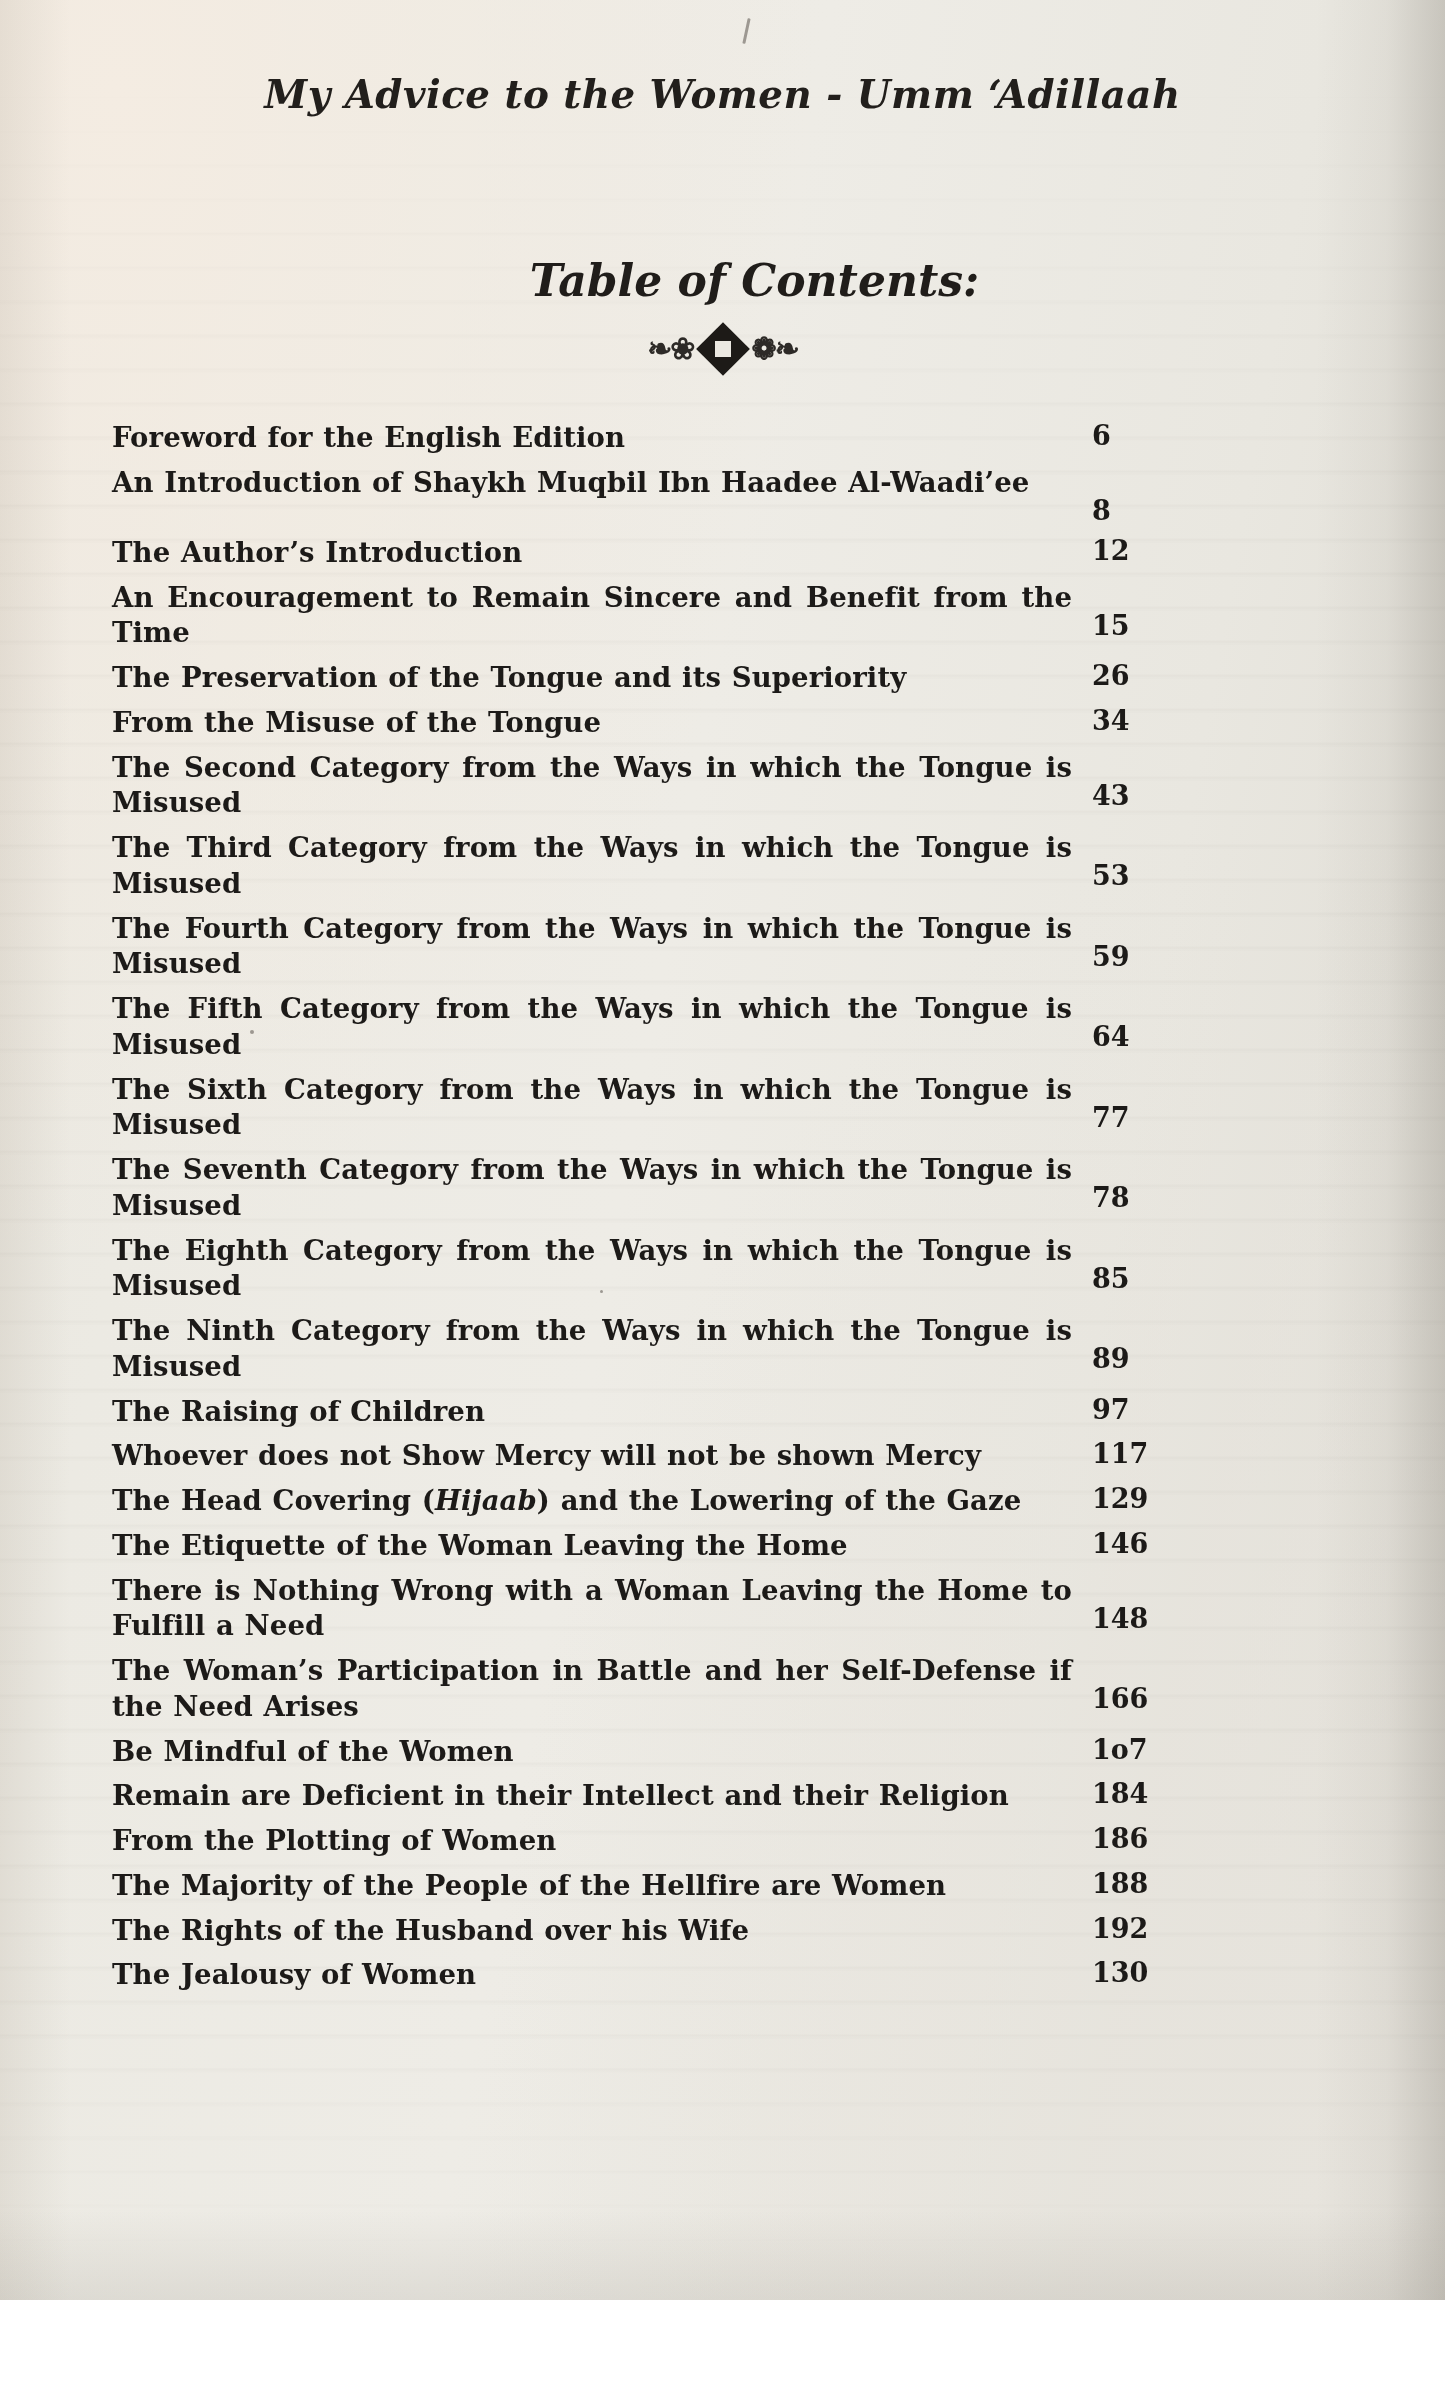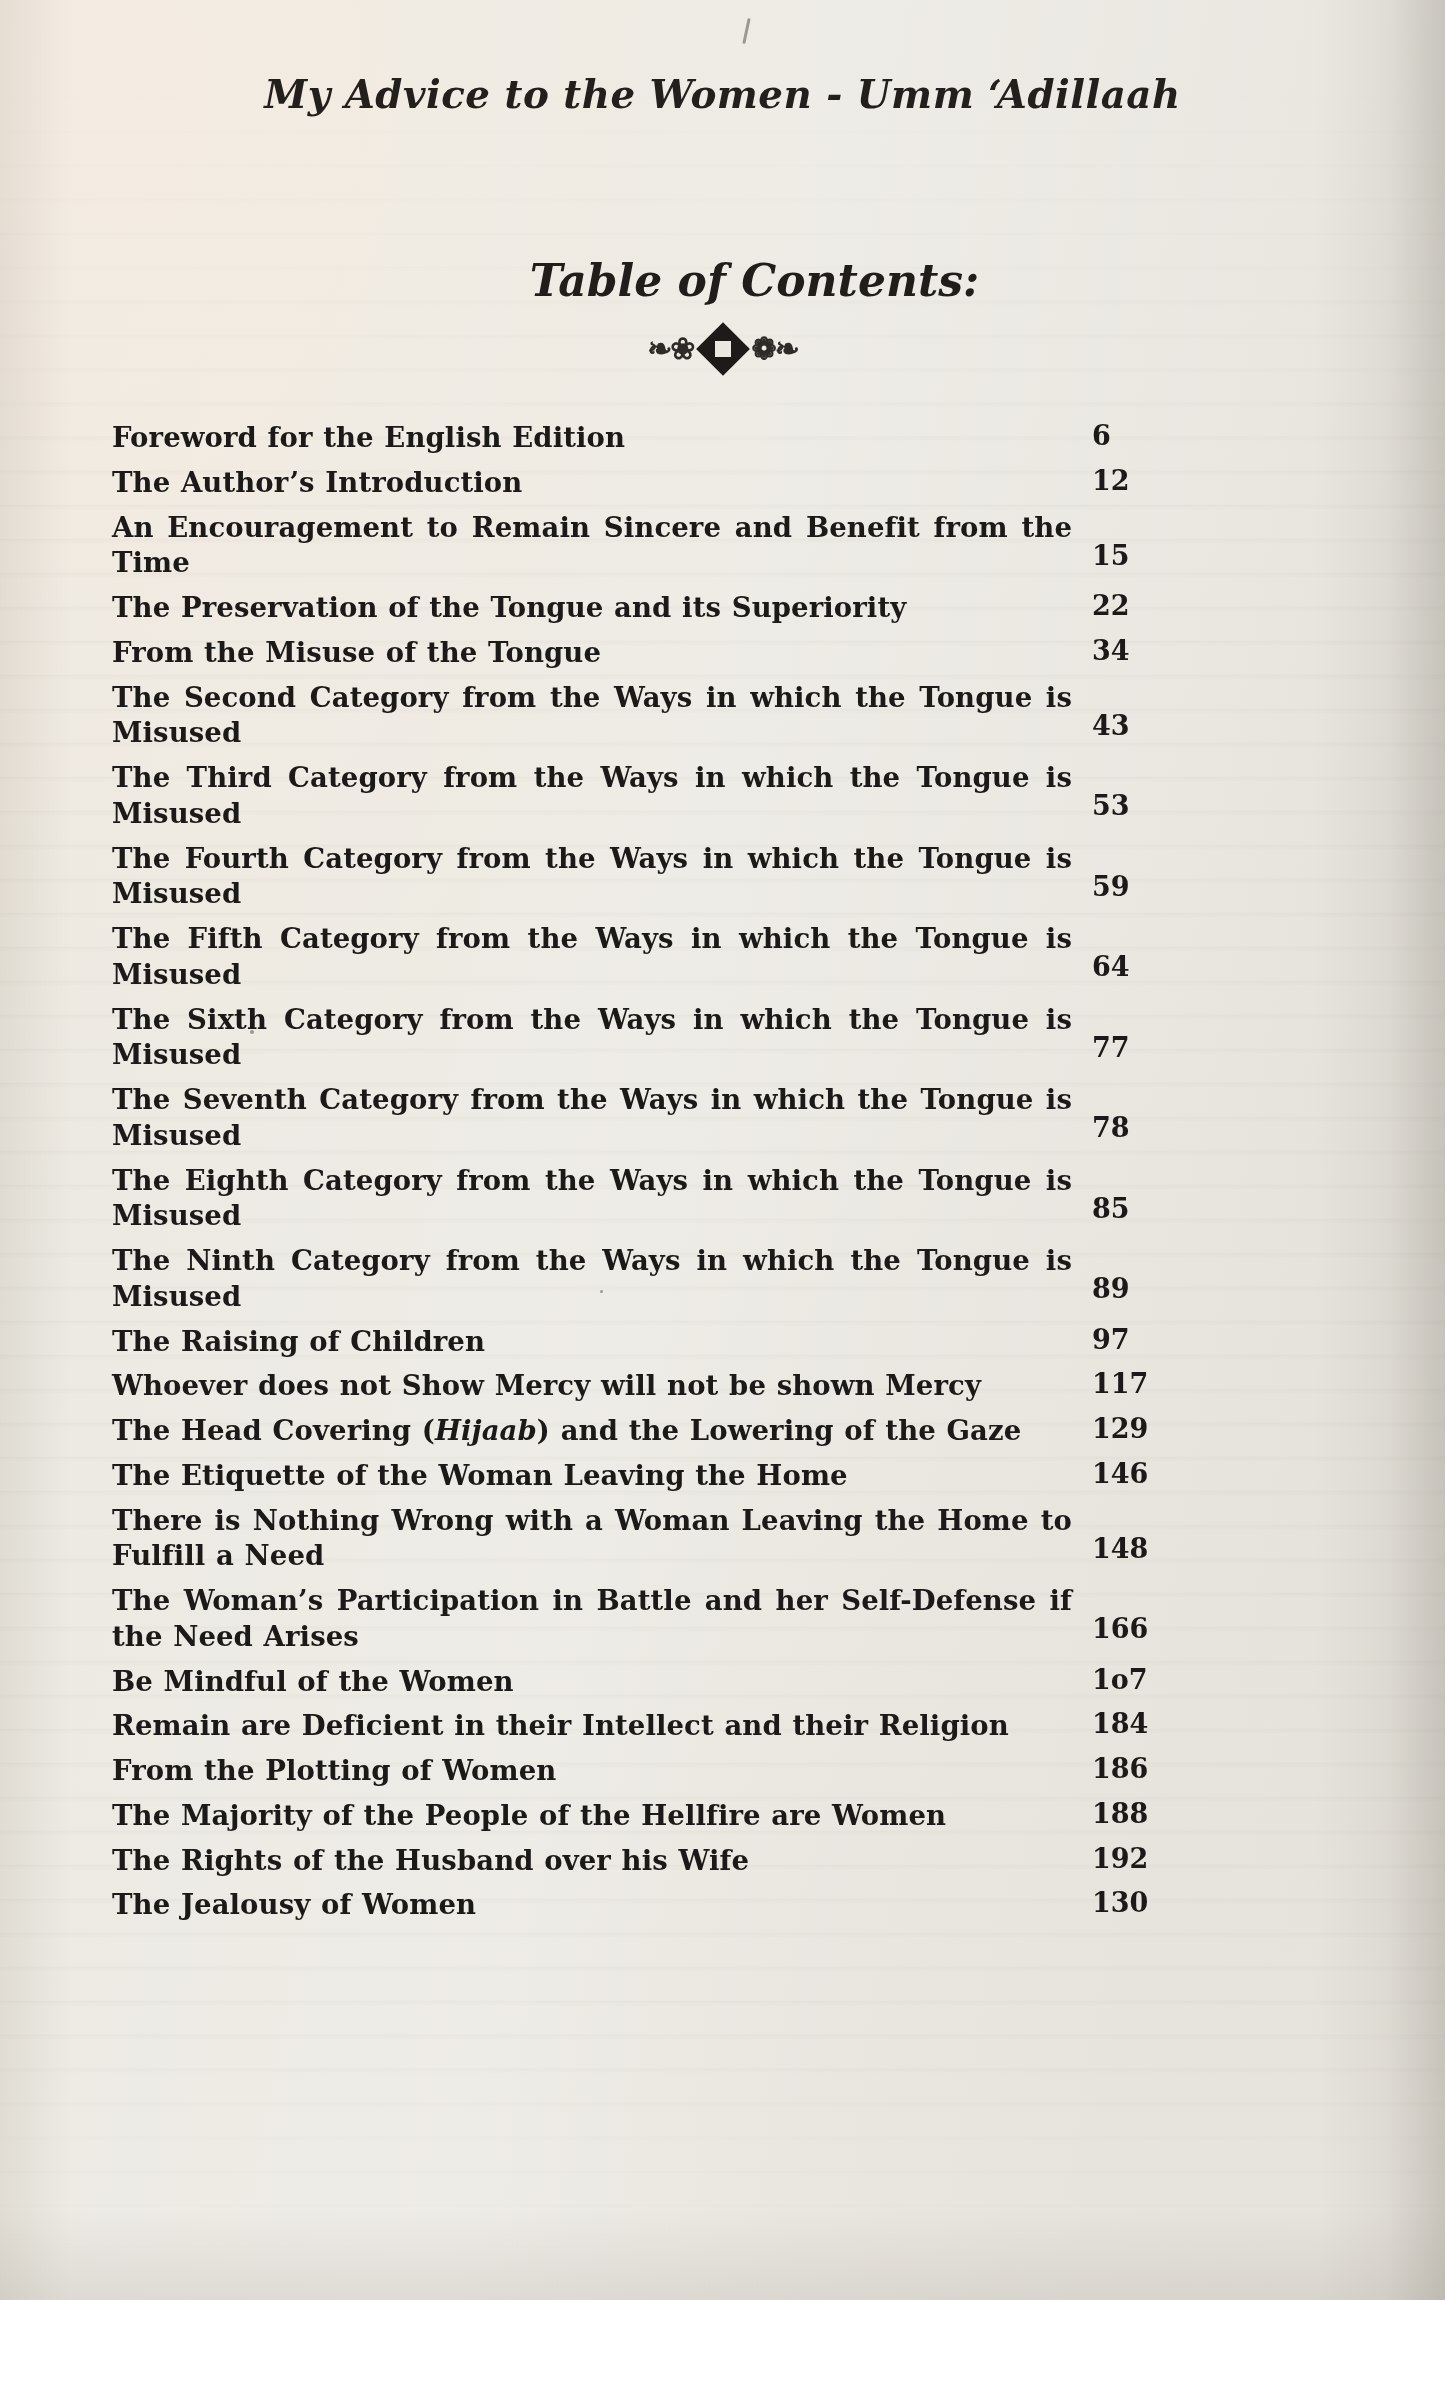--- a/index.html
+++ b/index.html
@@ -199,31 +199,35 @@
       <span class="diamond"></span>
       <span class="flourish-right">❁❧</span>
     </span>
   </div>
 
   <div class="toc" id="toc">
       <div class="toc-row one-line">
         <div class="toc-label">Foreword for the English Edition</div>
         <div class="toc-page">6</div>
       </div>
+      <div class="toc-row two-line">
+        <div class="toc-label">An Introduction of Shaykh Muqbil Ibn Haadee Al-Waadi’ee</div>
+        <div class="toc-page">8</div>
+      </div>
       <div class="toc-row one-line">
         <div class="toc-label">The Author’s Introduction</div>
         <div class="toc-page">12</div>
       </div>
       <div class="toc-row two-line">
         <div class="toc-label">An Encouragement to Remain Sincere and Benefit from the Time</div>
         <div class="toc-page">15</div>
       </div>
       <div class="toc-row one-line">
         <div class="toc-label">The Preservation of the Tongue and its Superiority</div>
-        <div class="toc-page">22</div>
+        <div class="toc-page">26</div>
       </div>
       <div class="toc-row one-line">
         <div class="toc-label">From the Misuse of the Tongue</div>
         <div class="toc-page">34</div>
       </div>
       <div class="toc-row two-line">
         <div class="toc-label">The Second Category from the Ways in which the Tongue is Misused</div>
         <div class="toc-page">43</div>
       </div>
       <div class="toc-row two-line">

